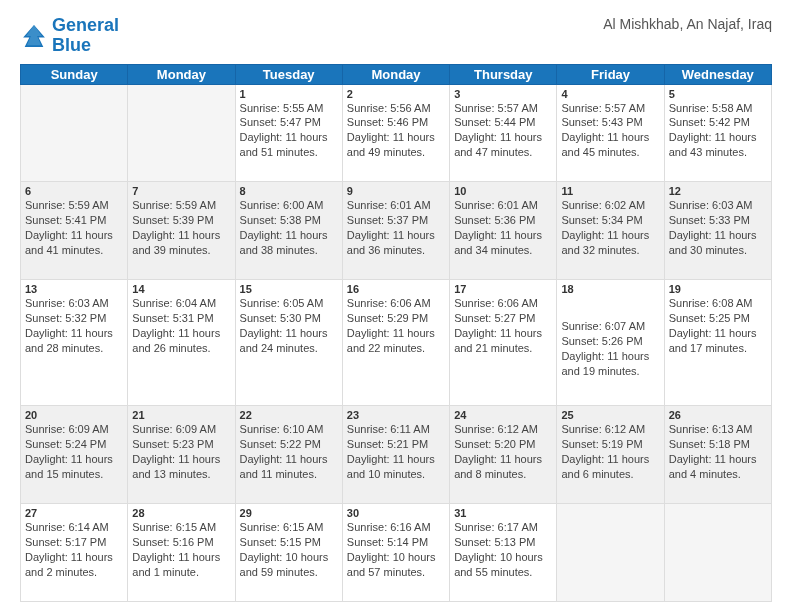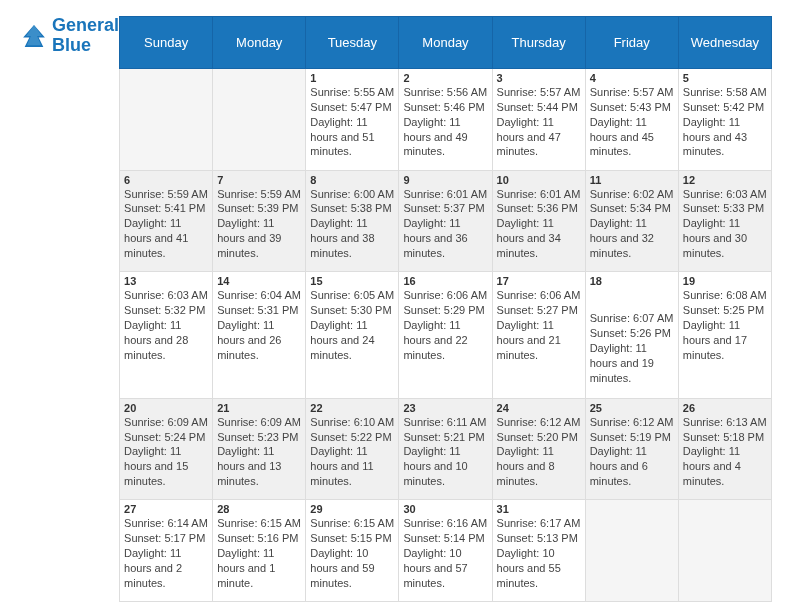--- a/index.html
+++ b/index.html
@@ -8,21 +8,21 @@
       background: #fff;
       width: 792px;
       height: 612px;
       overflow: hidden;
     }
     .page {
       width: 792px;
       height: 612px;
       padding: 16px 20px 10px 20px;
       display: flex;
-      flex-direction: row;
+      flex-direction: column;
     }
     .header {
       display: flex;
       justify-content: space-between;
       align-items: flex-start;
       margin-bottom: 8px;
     }
     .logo {
       display: flex;
       align-items: center;
@@ -57,23 +57,23 @@
       flex: 1;
       border: 1px solid #ccc;
       border-collapse: collapse;
       width: 100%;
       table-layout: fixed;
     }
     .calendar th {
       background-color: #1a75bb;
       color: #fff;
       text-align: center;
-      padding: 18px 2px;
+      padding: 2px 2px;
       font-size: 13px;
-      font-weight: normal;
+      font-weight: bold;
       border: 1px solid #1565a8;
     }
     .calendar td {
       vertical-align: top;
       padding: 3px 4px;
       font-size: 10px;
       color: #333;
       border: 1px solid #ddd;
       background: #fff;
       height: 78px;
@@ -110,20 +110,21 @@
       <svg class="logo-icon" viewBox="0 0 36 36">
         <polygon points="18,4 32,20 24,20 30,32 6,32 12,20 4,20" fill="#1a75bb"></polygon>
         <polygon points="18,4 28,18 22,18 27,30 9,30 14,18 8,18" fill="#5ba8d8" opacity="0.5"></polygon>
       </svg>
       <div class="logo-text">
         <div><span>General</span></div>
         <div><span>Blue</span></div>
       </div>
     </div>
     <div class="title-block">
+      <div class="location-title">Al Mishkhab, An Najaf, Iraq</div>
     </div>
   </div>
 
   <table class="calendar">
     <thead>
       <tr>
 
       <th>Sunday</th>
           <th>Monday</th>
           <th>Tuesday</th>

